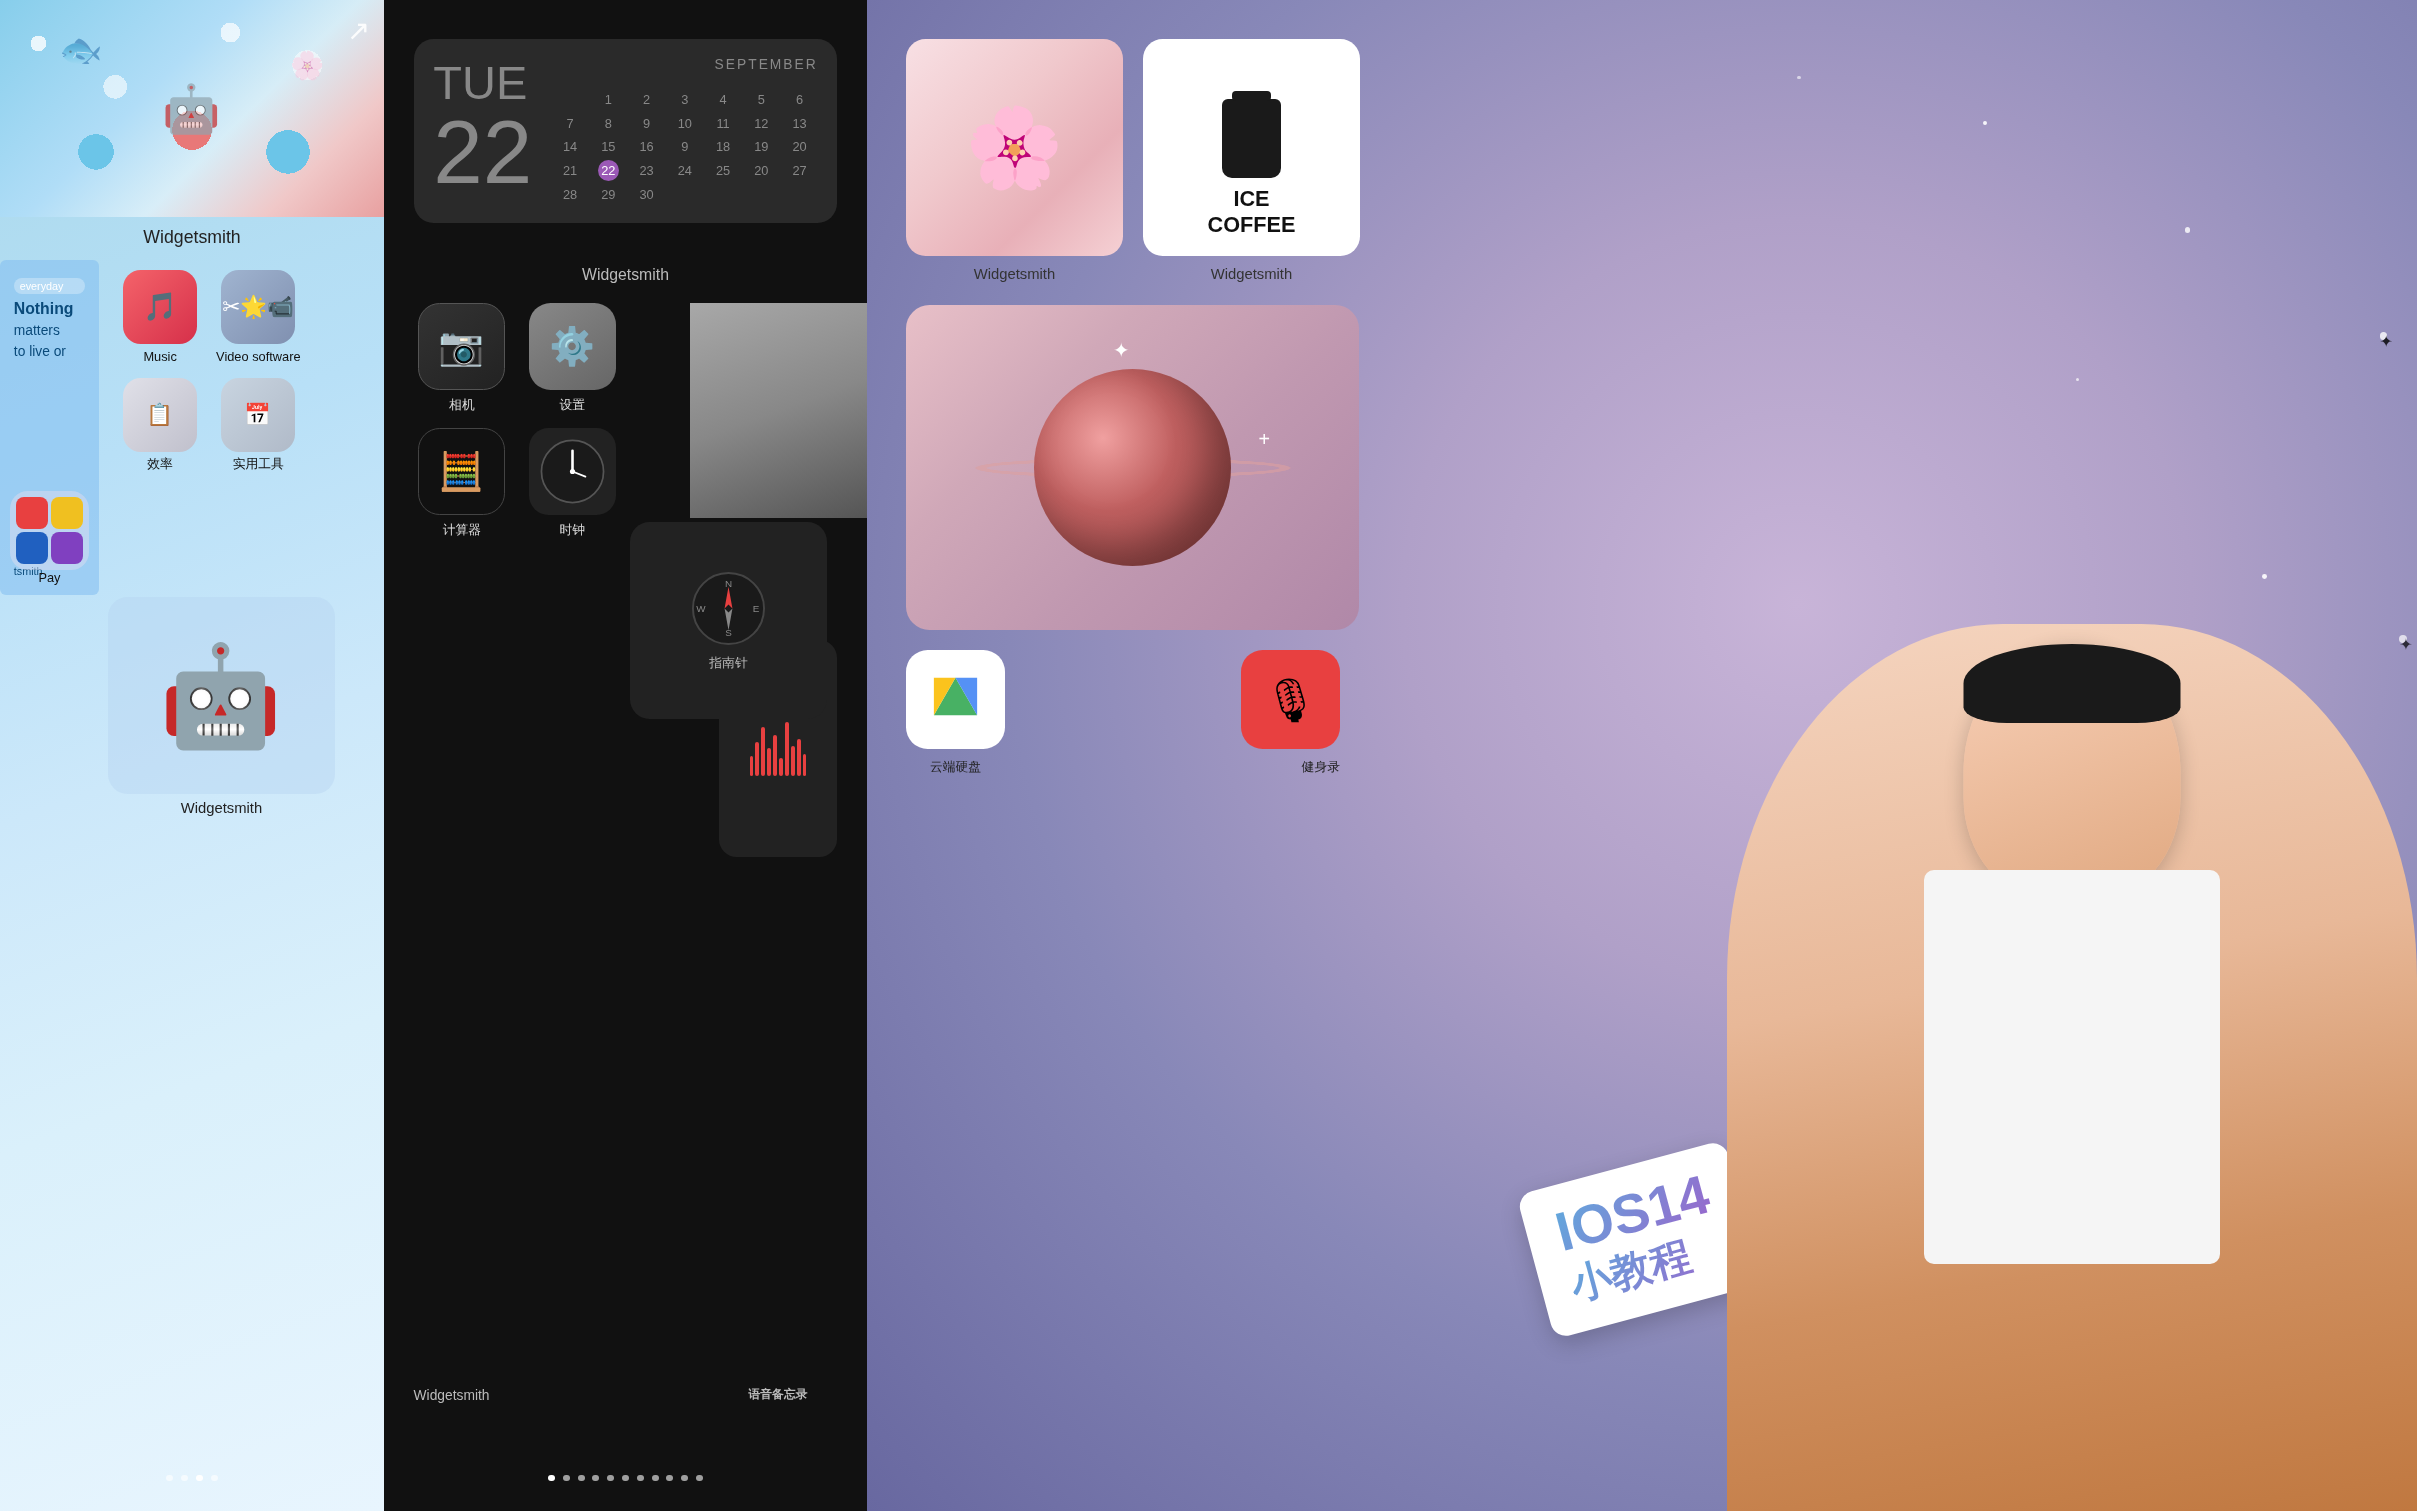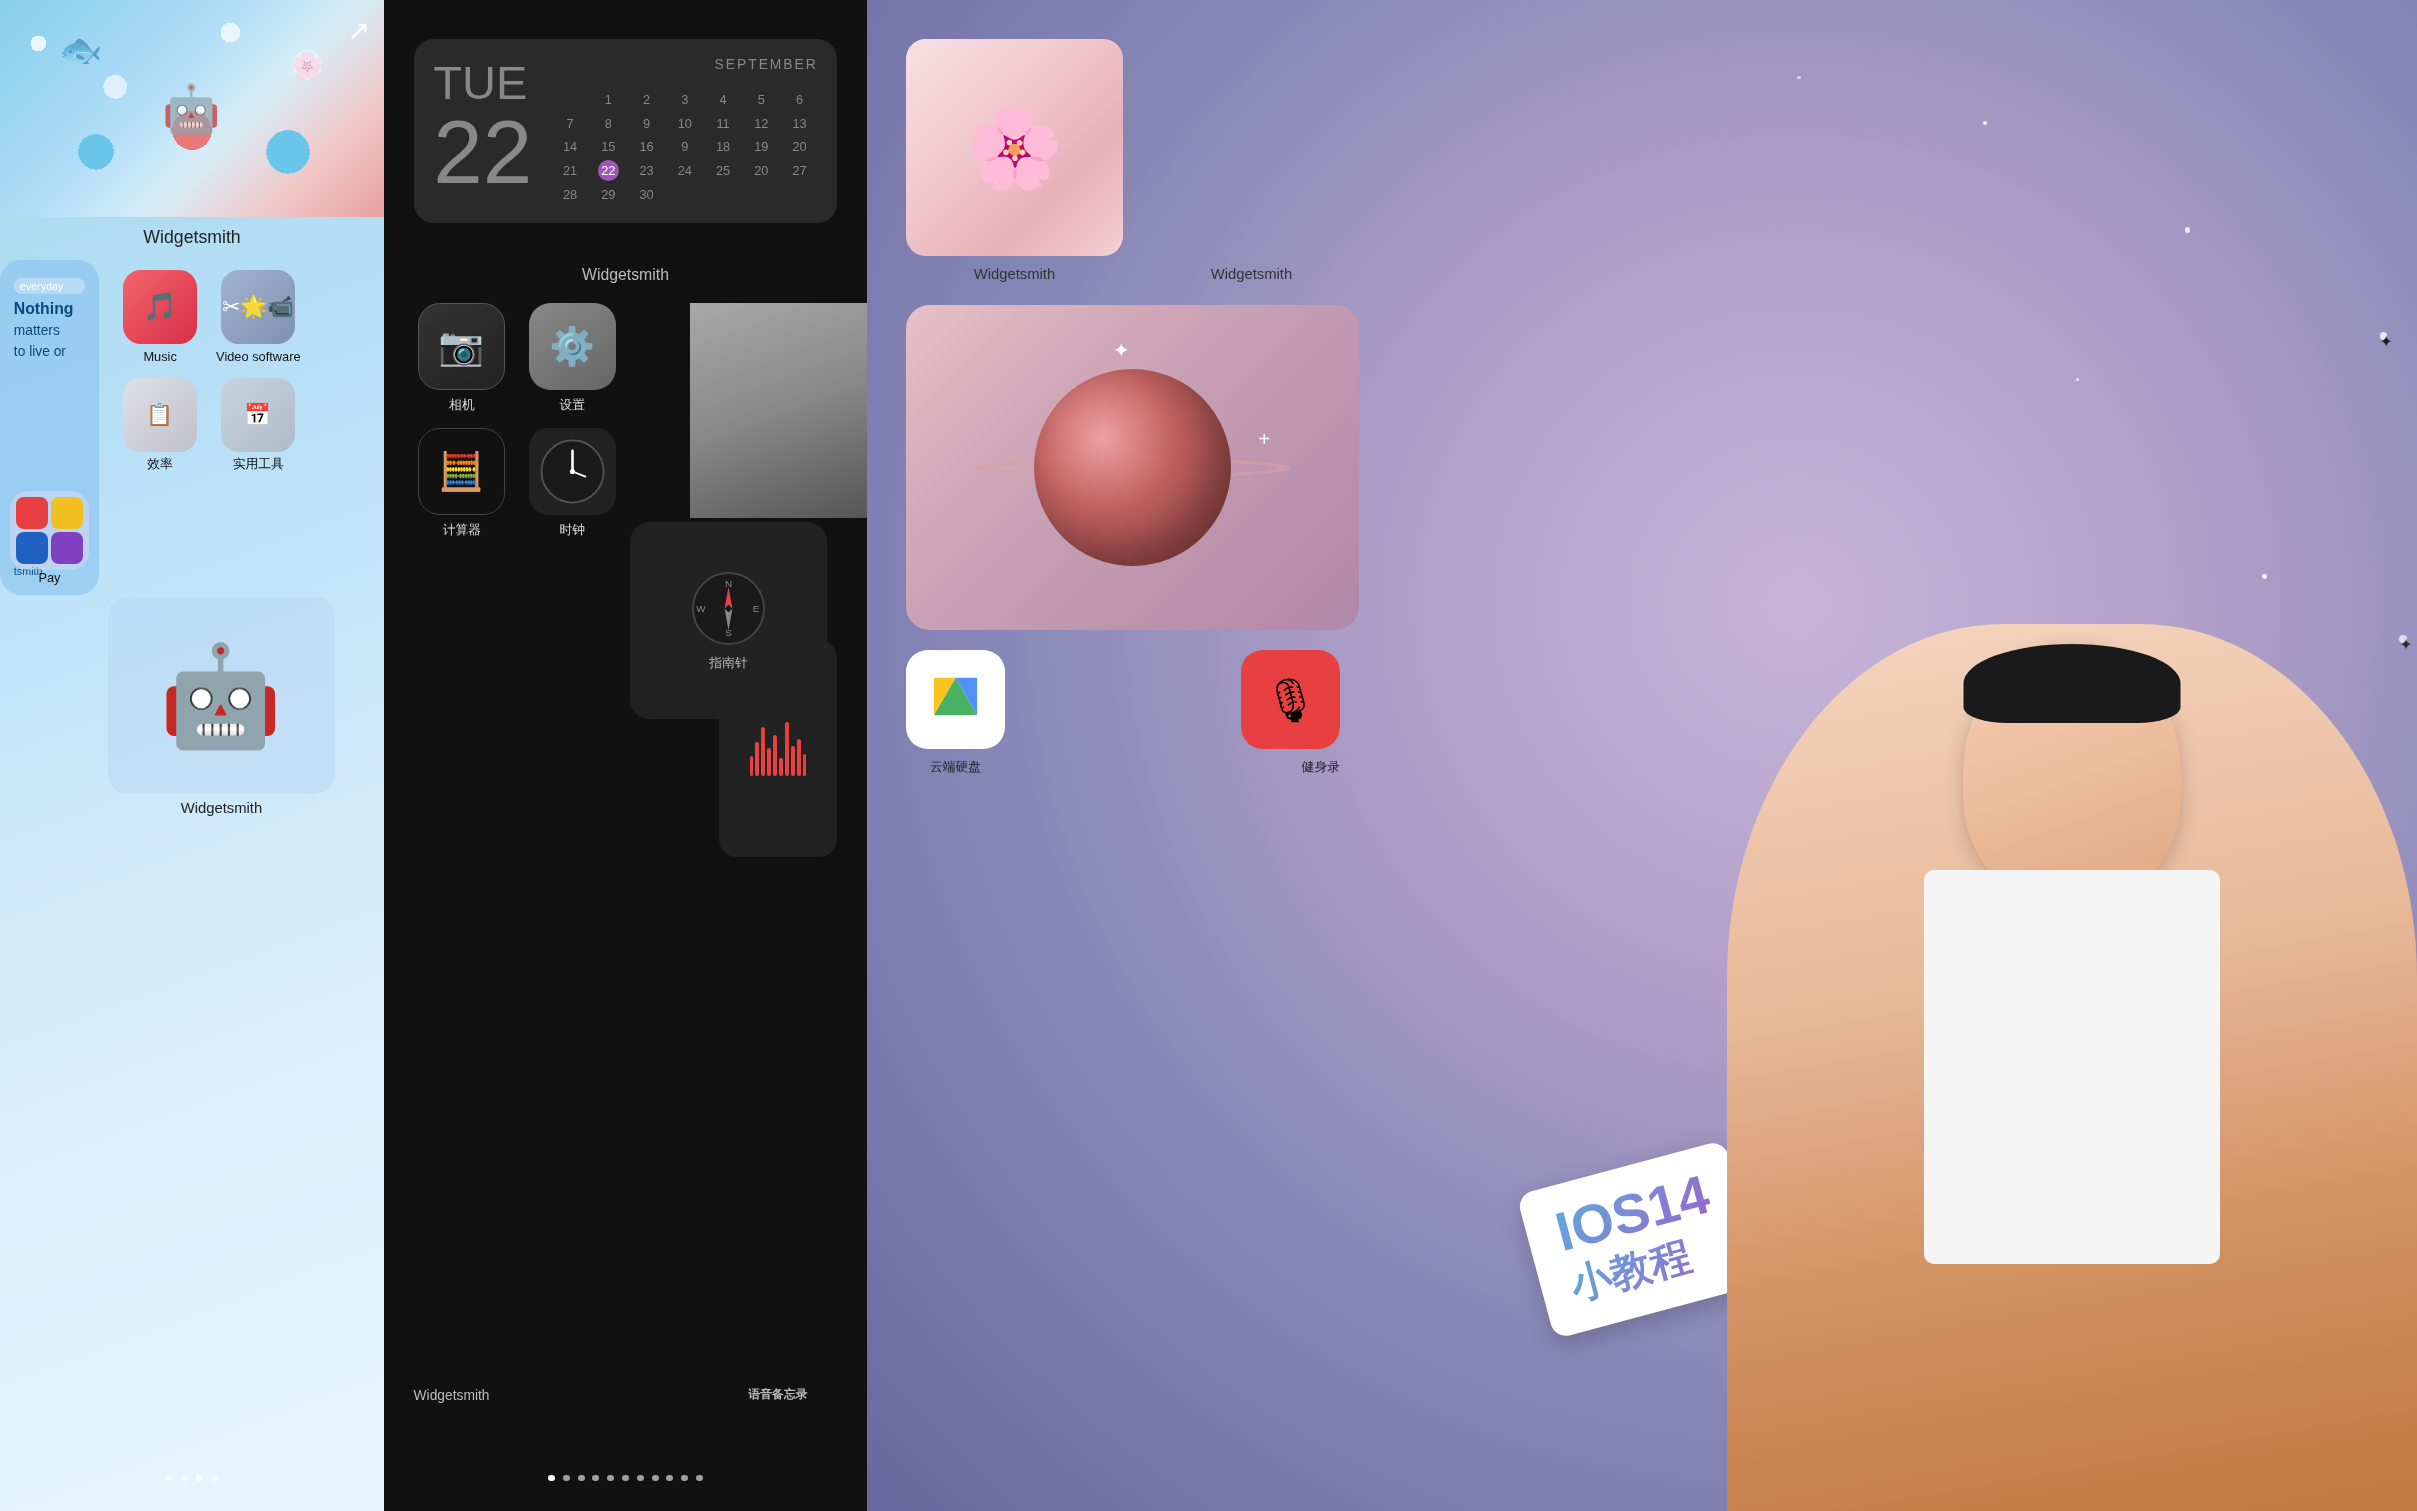--- a/index.html
+++ b/index.html
@@ -62,21 +62,21 @@
       color: #222;
     }
     
     .blue-widget {
       position: absolute;
       top: 260px;
       left: 0;
       width: 99px;
       height: 335px;
       background: rgba(130,190,240,0.55);
-      border-radius: 21px;
+      border-radius: 6px;
       padding: 17.7px 13.8px;
       display: flex;
       flex-direction: column;
       gap: 5.9px;
     }
     .blue-widget .tag { font-size: 10.8px; color: #fff; background: rgba(255,255,255,0.3); border-radius: 7.9px; padding: 2px 5.9px; display: inline-block; }
     .blue-widget .line1 { font-size: 15.8px; font-weight: 600; color: #0a4a7a; }
     .blue-widget .line2 { font-size: 13.8px; color: #0a4a7a; }
     .blue-widget .line3 { font-size: 13.8px; color: #0a4a7a; }
     .blue-widget .bottom { font-size: 10.8px; color: #0a4a7a; margin-top: auto; }
@@ -836,20 +836,27 @@
     <div class="star" style="width:4.9px;height:4.9px;top:38%;left:90%;opacity:0.9;"></div>
     <div class="star" style="width:3.9px;height:3.9px;top:5%;left:60%;opacity:0.6;"></div>
     <div class="star" style="width:7.9px;height:7.9px;top:22%;right:29.6px;opacity:0.8;">✦</div>
     <div class="star" style="width:7.9px;height:7.9px;top:42%;right:9.9px;opacity:0.7;">✦</div>
   </div>
 
   <div class="widget-pink">
     <div class="pink-flowers">🌸</div>
   </div>
 
+  <div class="widget-ice">
+    <div class="ice-coffee-cup"></div>
+    <div class="ice-coffee-text">
+      <span>ICE</span><br>
+      <span>COFFEE</span>
+    </div>
+  </div>
 
   <span class="widgetsmith-r1">Widgetsmith</span>
   <span class="widgetsmith-r2">Widgetsmith</span>
 
   <div class="widget-planet">
     <div style="position:relative;">
       <div class="planet-ring"></div>
       <div class="planet"></div>
       <span class="sparkle" style="top:-29.6px;left:79px;">✦</span>
       <span class="sparkle" style="top:59px;right:-39px;">+</span>

